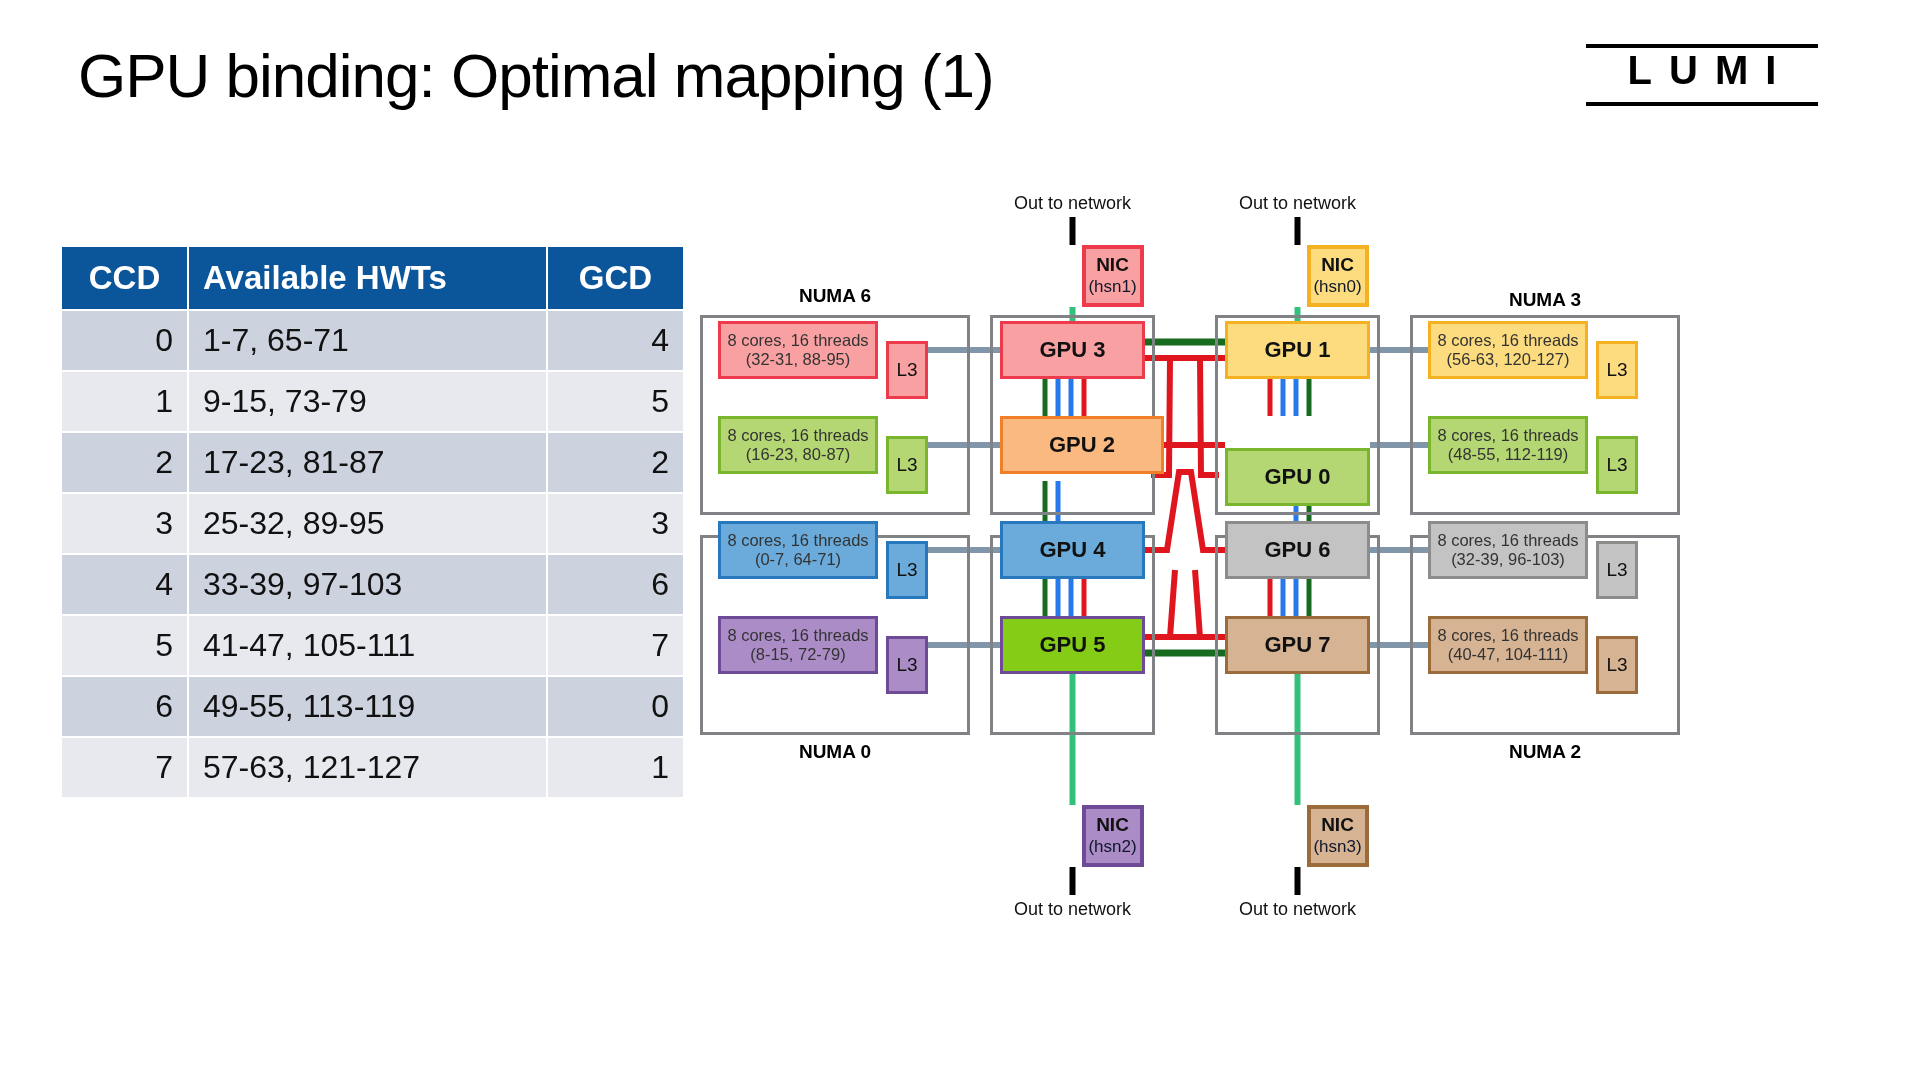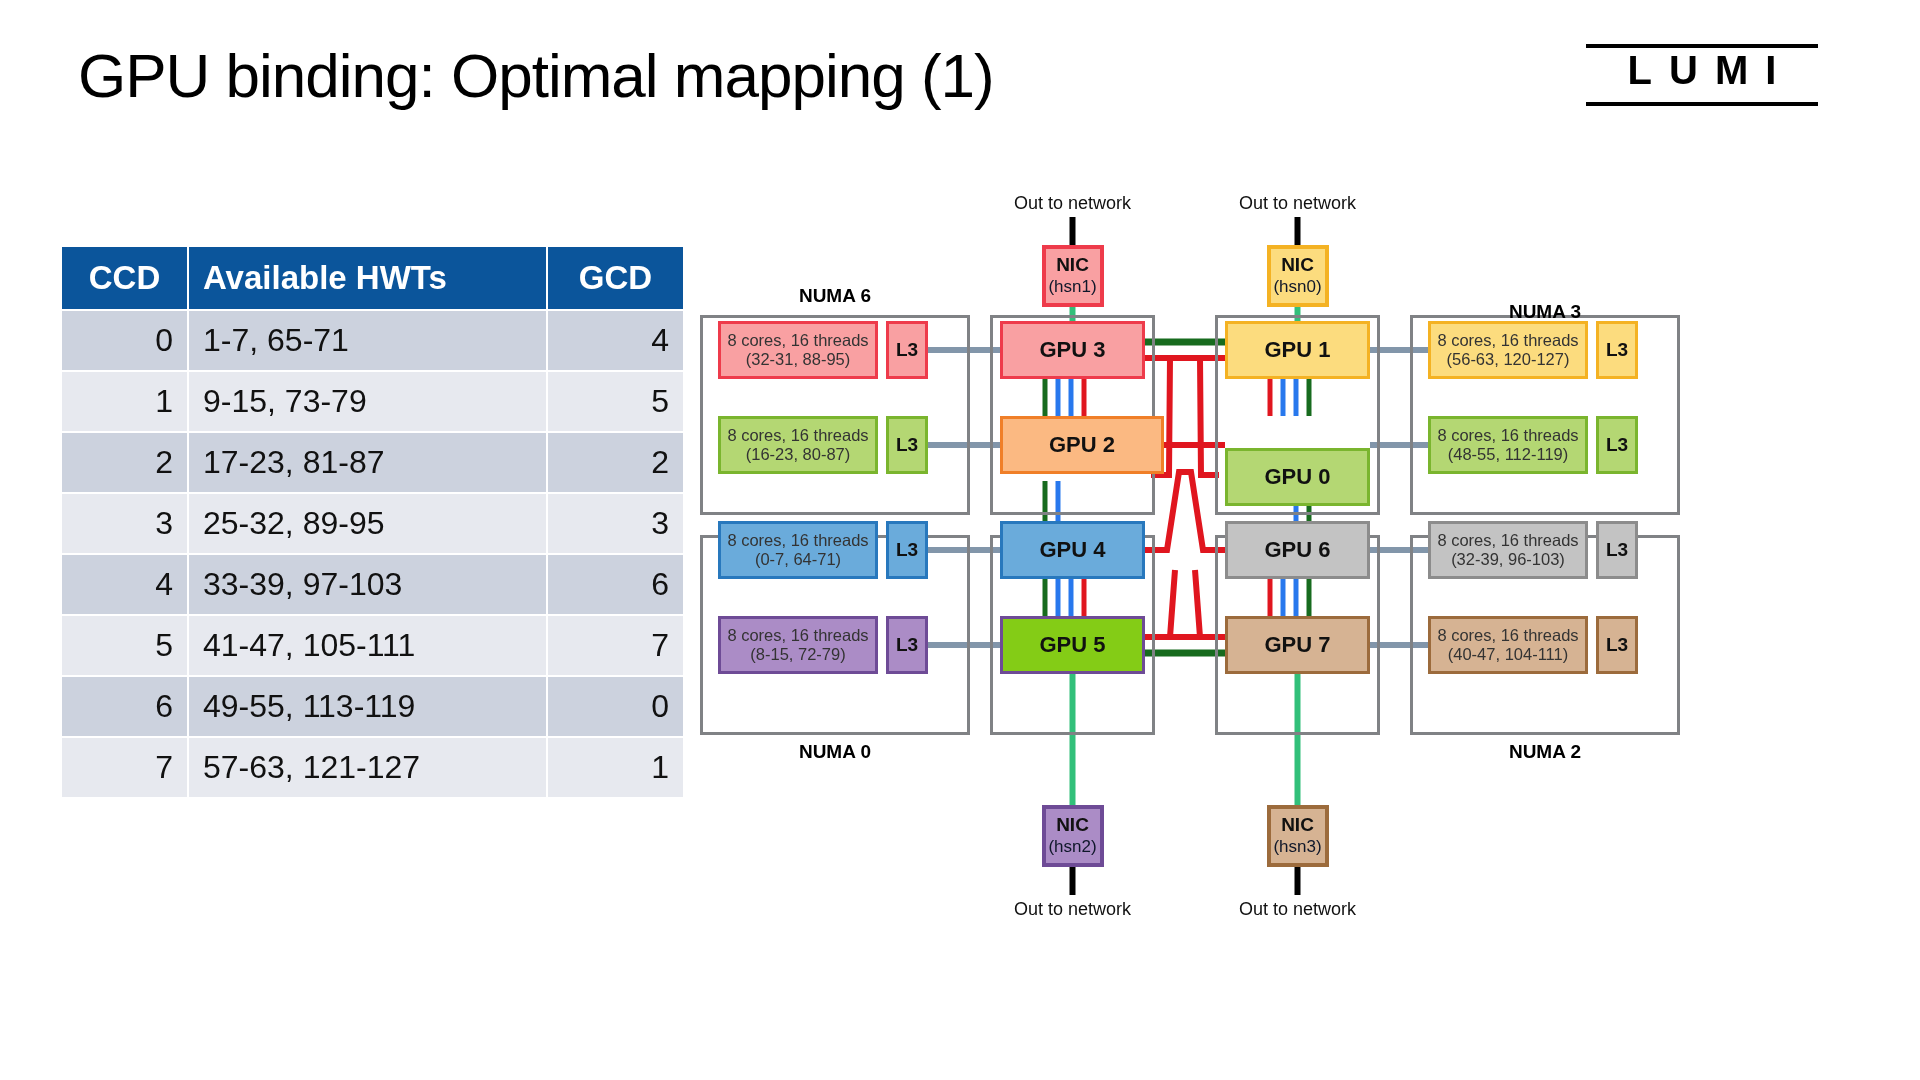--- a/index.html
+++ b/index.html
@@ -59,30 +59,31 @@
     position:absolute;font-size:19px;font-weight:bold;color:#000;
     text-align:center;white-space:nowrap;
   }
   .cpu-block{
     border-width:3px;border-style:solid;display:flex;align-items:center;
     justify-content:center;text-align:center;font-size:16.5px;color:#333;
     line-height:1.18;
   }
   .l3-block{
     border-width:3px;border-style:solid;display:flex;align-items:center;
-    justify-content:center;font-size:19px;font-weight:bold;color:#111;
+    justify-content:center;font-size:19px;font-weight:normal;color:#111;margin-top:20px;
   }
   .gpu-block{
     border-width:3px;border-style:solid;display:flex;align-items:center;
     justify-content:center;font-size:22px;font-weight:bold;color:#111;
   }
   .nic-block{
     border-width:4px;border-style:solid;display:flex;align-items:center;
     justify-content:center;text-align:center;font-size:17px;color:#111;
     line-height:1.2;
+    margin-left:40px;
   }
   .nic-block b{font-size:19px;font-weight:bold;display:block;}
   .nic-block span.sub{font-size:17px;color:#0f172a;display:block;font-weight:normal;}
   .netlabel{
     position:absolute;font-size:18px;color:#111;white-space:nowrap;
     text-align:center;
   }
 </style>
 </head>
 <body>
@@ -202,21 +203,21 @@
   <div id="diagram-nodes">
       <div class="dbox numa-frame" style="left: 0px; top: 110px; width: 270px; height: 200px;"></div>
       <div class="dbox numa-frame" style="left: 710px; top: 110px; width: 270px; height: 200px;"></div>
       <div class="dbox numa-frame" style="left: 0px; top: 330px; width: 270px; height: 200px;"></div>
       <div class="dbox numa-frame" style="left: 710px; top: 330px; width: 270px; height: 200px;"></div>
       <div class="dbox numa-frame" style="left: 290px; top: 110px; width: 165px; height: 200px;"></div>
       <div class="dbox numa-frame" style="left: 515px; top: 110px; width: 165px; height: 200px;"></div>
       <div class="dbox numa-frame" style="left: 290px; top: 330px; width: 165px; height: 200px;"></div>
       <div class="dbox numa-frame" style="left: 515px; top: 330px; width: 165px; height: 200px;"></div>
       <div class="numa-label" style="left: 0px; top: 80px; width: 270px;">NUMA 6</div>
-      <div class="numa-label" style="left: 710px; top: 96px; width: 270px;">NUMA 3</div>
+      <div class="numa-label" style="left: 710px; top: 84px; width: 270px;">NUMA 3</div>
       <div class="numa-label" style="left: 0px; top: 536px; width: 270px;">NUMA 0</div>
       <div class="numa-label" style="left: 710px; top: 536px; width: 270px;">NUMA 2</div>
       <div class="dbox cpu-block" style="left: 18px; top: 116px; width: 160px; height: 58px; background: rgb(249, 160, 162); border-color: rgb(238, 59, 75);">
         <div><span>8  cores, 16 threads</span><br><span>(32-31, 88-95)</span></div>
       </div>
       <div class="dbox l3-block" style="left: 186px; top: 116px; width: 42px; height: 58px; background: rgb(249, 160, 162); border-color: rgb(238, 59, 75);">
         <span>L3</span>
       </div>
       <div class="dbox cpu-block" style="left: 18px; top: 211px; width: 160px; height: 58px; background: rgb(180, 215, 115); border-color: rgb(122, 181, 46);">
         <div><span>8  cores, 16 threads</span><br><span>(16-23, 80-87)</span></div>

